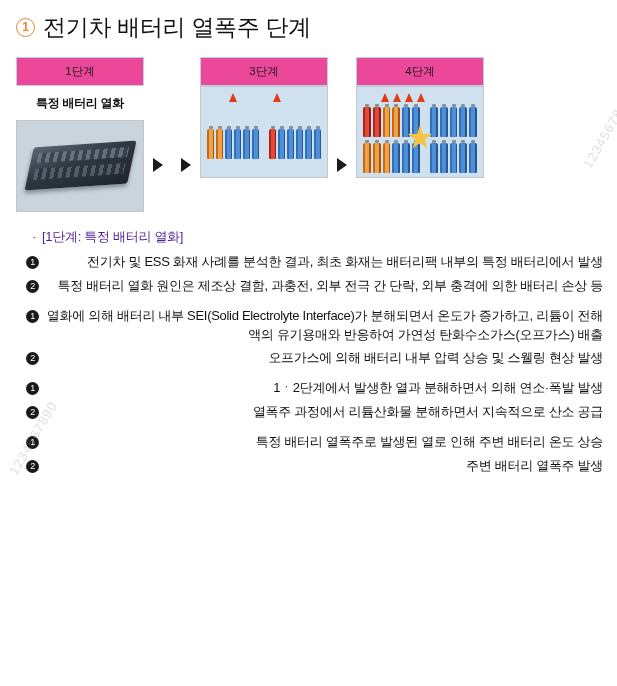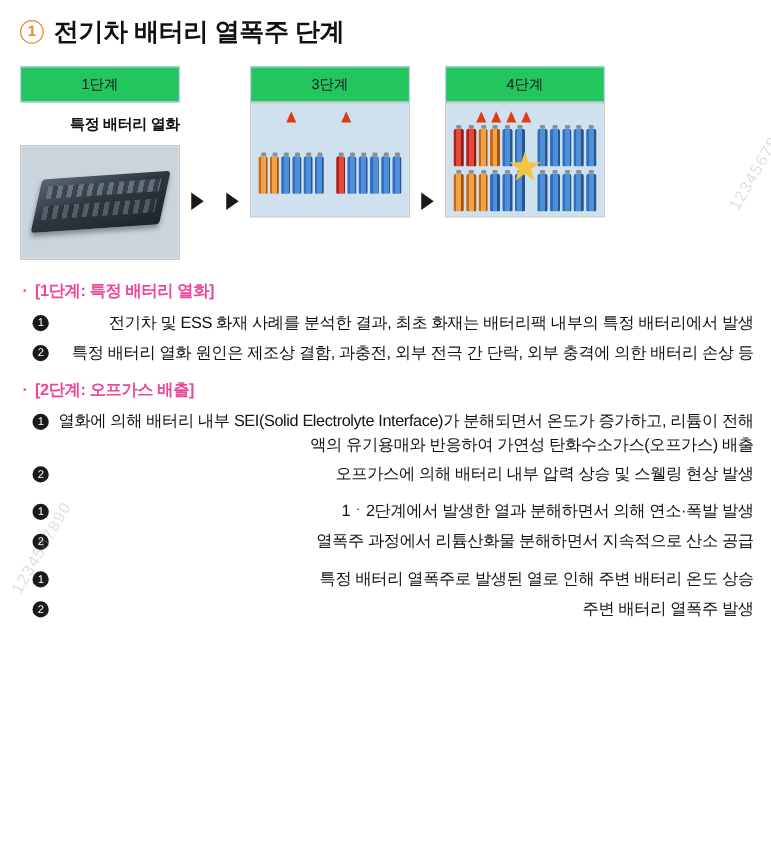--- a/index.html
+++ b/index.html
@@ -36,47 +36,47 @@
     border: 1.6px solid #e58a2a;
     border-radius: 50%;
     color: #e58a2a;
     font-size: 12px;
     line-height: 16px;
     text-align: center;
     font-weight: bold;
     flex: 0 0 auto;
   }
   .title-text {
-    font-size: 20px;
-    font-weight: bold;
+    font-size: 23px;
+    font-weight: normal;
     color: #111;
     letter-spacing: -0.3px;
   }
 
   
   .stages {
     display: flex;
     align-items: flex-start;
     gap: 0;
     margin: 0 0 16px 2px;
   }
   .stage {
     width: 128px;
     flex: 0 0 auto;
   }
   .stage-head {
-    background: #22c55e;
+    background: #ec4899;
     border: 1px solid #b9cfe3;
     text-align: center;
     font-size: 11.5px;
     padding: 6px 0;
     color: #1a1a1a;
   }
   .stage-sub {
-    text-align: right;
+    text-align: center;
     font-size: 12px;
     font-weight: bold;
     padding: 9px 0 8px 0;
     color: #111;
     letter-spacing: -0.3px;
   }
   .stage-img {
     height: 92px;
     border: 1px solid #c6c6c6;
     position: relative;
@@ -218,23 +218,23 @@
   .wm2 { left: 6px; top: 470px; transform: rotate(-60deg); transform-origin: left top; }
 
   
   .body {
     margin-top: 8px;
     padding-left: 4px;
   }
   .group { margin-bottom: 11px; }
   .bullet-head {
     font-size: 13px;
-    font-weight: bold;
-    color: #ec4899;
-    margin: 0 0 7px 0;
+    font-weight: normal;
+    color: #4c1d95;
+    margin: 0 0 7px 14px;
     letter-spacing: -0.3px;
   }
   .bullet-head .dot {
     display: inline-block;
     width: 10px;
   }
   .item {
     display: flex;
     align-items: flex-start;
     gap: 6px;
@@ -377,23 +377,20 @@
         <div class="num">1</div>
         <div class="item-text">전기차 및 ESS 화재 사례를 분석한 결과, 최초 화재는 배터리팩 내부의 특정 배터리에서 발생</div>
       </div>
       <div class="item">
         <div class="num">2</div>
         <div class="item-text">특정 배터리 열화 원인은 제조상 결함, 과충전, 외부 전극 간 단락, 외부 충격에 의한 배터리 손상 등</div>
       </div>
     </div>
 
     <div class="group">
-      <div class="bullet-head">
-        <span class="dot">·</span><span>[2단계: 오프가스 배출]</span>
-      </div>
       <div class="item">
         <div class="num">1</div>
         <div class="item-text">열화에 의해 배터리 내부 SEI(Solid Electrolyte Interface)가 분해되면서 온도가 증가하고, 리튬이 전해액의 유기용매와 반응하여 가연성 탄화수소가스(오프가스) 배출</div>
       </div>
       <div class="item">
         <div class="num">2</div>
         <div class="item-text">오프가스에 의해 배터리 내부 압력 상승 및 스웰링 현상 발생</div>
       </div>
     </div>
 

